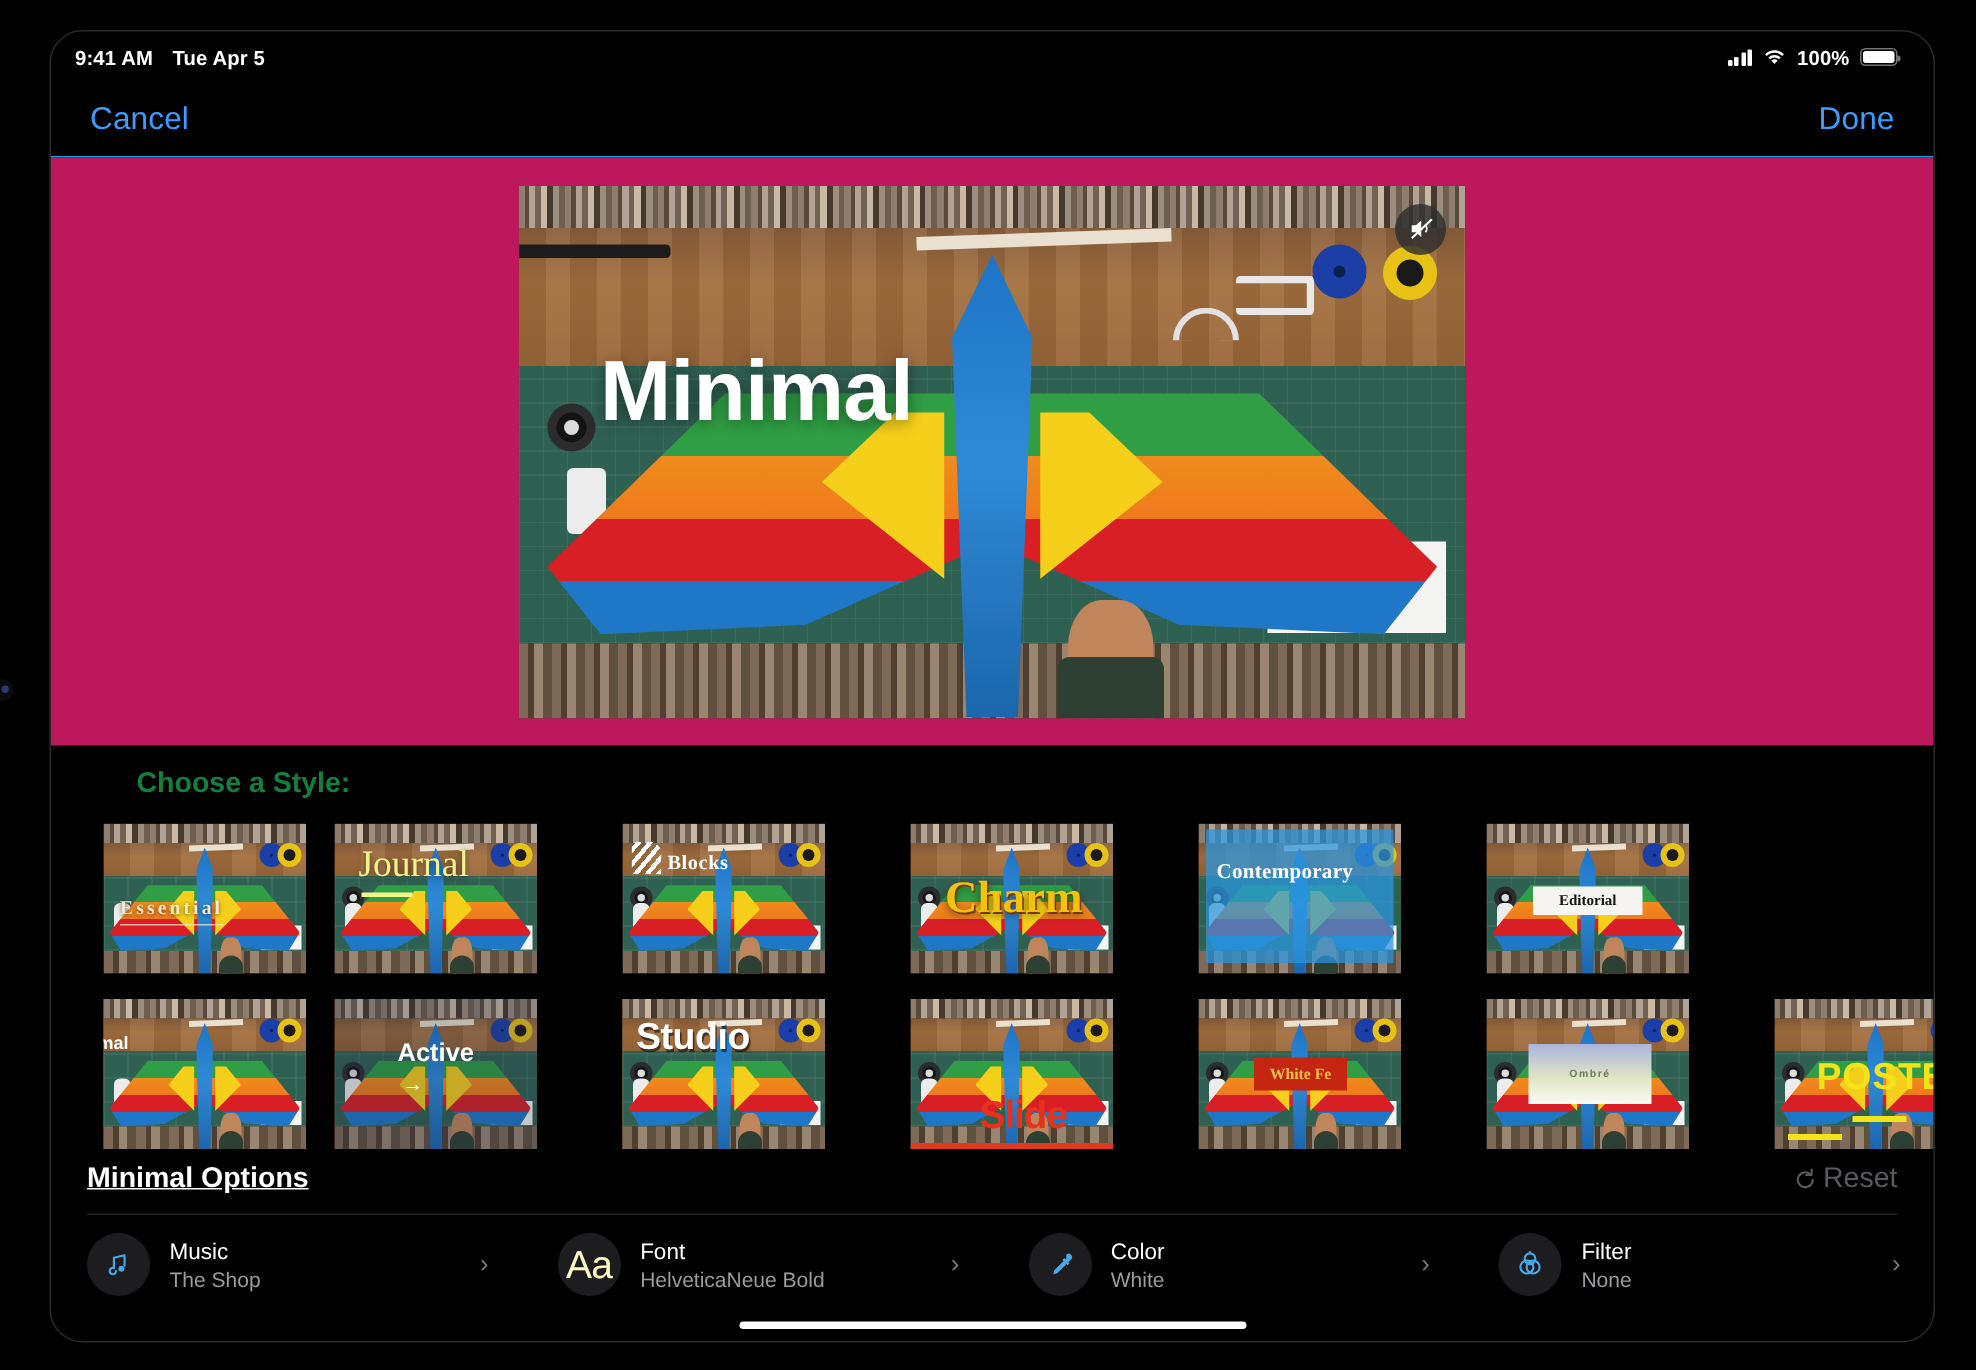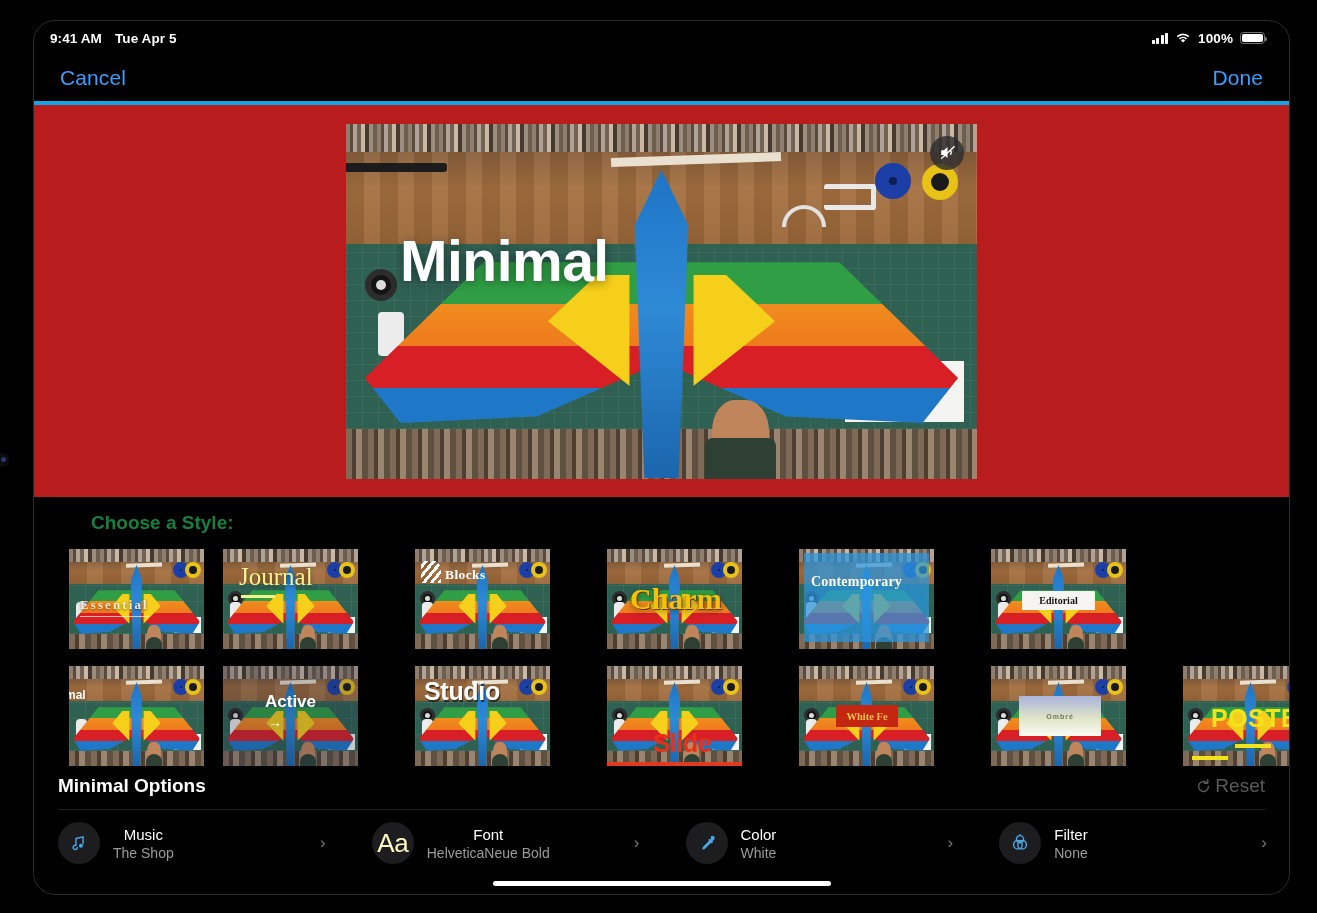--- a/index.html
+++ b/index.html
@@ -74,21 +74,21 @@
     background: rgba(255,255,255,.45);
   }
   .batt i { display: block; width: 100%; height: 100%; background: #fff; border-radius: 1.8px; }
 
   
   #navbar {
     position: absolute; left: 0; top: 34px;
     width: 100%; height: 50px;
     display: flex; align-items: center;
     padding: 0 26px;
-    border-bottom: 4px solid #0ea5e9;
+    border-bottom: 1px solid #0ea5e9;
   }
   #nav-cancel, #nav-done {
     color: #3b9dff;
     font-size: 21px;
     letter-spacing: .1px;
     cursor: pointer;
     background: none; border: none;
     font-family: inherit;
   }
   #nav-title {
@@ -96,21 +96,21 @@
     text-align: center;
     color: #fff; font-size: 20px; font-weight: 700;
     pointer-events: none;
   }
   #nav-done { margin-left: auto; }
 
   
   #preview-area {
     position: absolute; left: 0; top: 84px;
     width: 100%; height: 392px;
-    background: #b91c1c;
+    background: #be185d;
     display: flex; align-items: center; justify-content: center;
   }
   #preview {
     position: relative;
     width: 631px; height: 355px;
     overflow: hidden;
   }
   .kite-scene { position: absolute; inset: 0; overflow: hidden; background: #4a392a; }
   
   .ks-topstrip {
@@ -302,36 +302,36 @@
   
   #options {
     position: absolute; left: 0; bottom: 0;
     width: 100%; height: 130px;
     border-top: 0;
   }
   #options-head {
     position: absolute; left: 0; top: 0; width: 100%; height: 44px;
     display: flex; align-items: center; padding: 0 24px 0 24px;
   }
-  #options-title { color:#fff; font-size:19px; font-weight:700; }
+  #options-title { color:#fff; font-size:19px; font-weight:700;text-decoration:underline; }
   #reset-btn {
     margin-left: auto; display: flex; align-items: center; gap: 3px;
     color: #5a5a5e; font-size: 19px; cursor: pointer;
   }
   #opt-divider {
     position: absolute; left: 24px; right: 24px; top: 45px; height: 1px;
     background: #222224;
   }
   #opt-row {
     position: absolute; left: 0; top: 46px; width: 100%; height: 66px;
     display: flex;
   }
   .opt-cell {
     flex: 1 1 0; display: flex; align-items: center; gap: 13px;
-    padding: 0 22px 0 24px; cursor: pointer; text-align: center;
+    padding: 0 22px 0 24px; cursor: pointer;
   }
   .opt-ico {
     width: 42px; height: 42px; border-radius: 50%;
     background: #1d1d1f;
     display: flex; align-items: center; justify-content: center;
     flex: 0 0 auto;
   }
   .opt-ico-aa { color: #fef9c3; font-size: 26px; font-weight: 400; letter-spacing: -0.5px; }
   .opt-txt { display:flex; flex-direction: column; gap: 2px; }
   .opt-name { color:#fff; font-size:15px; }

